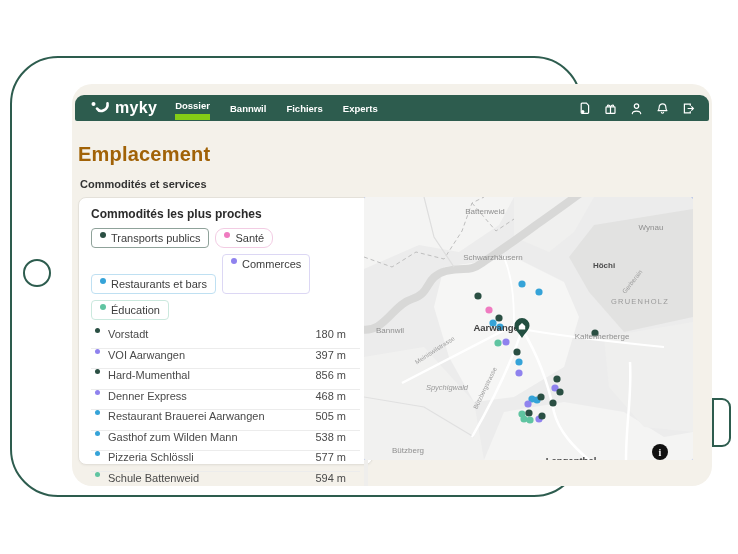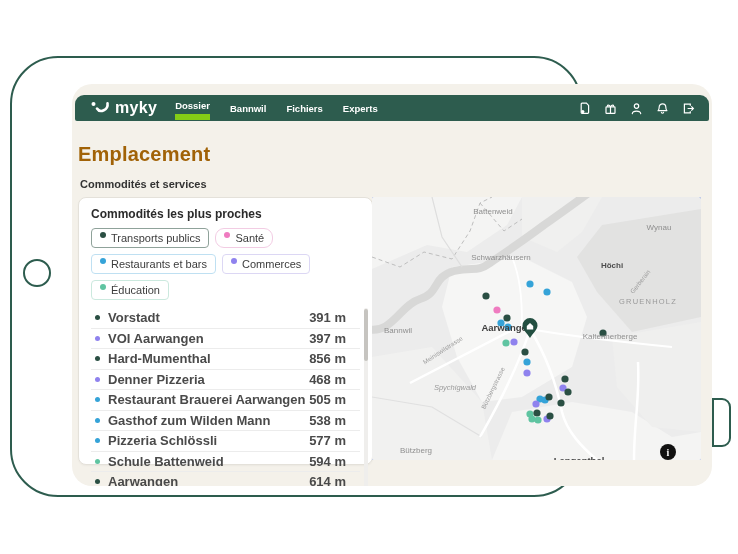--- a/index.html
+++ b/index.html
@@ -42,31 +42,31 @@
           border:1px solid #e4e1da; border-radius:8px; padding:9px 12px 6px 12px;
           box-shadow:0 1px 2px rgba(0,0,0,.04); }
   .card-title { font-size:12px; font-weight:700; color:#2b2b2b; }
   .chips { display:flex; flex-wrap:wrap; gap:6px; margin-top:7px; }
   .chip { display:inline-flex; gap:5px; background:#fff; border:1px solid #ddd;
           border-radius:4px; padding:3px 8px; font-size:11px; color:#3c3c3c; cursor:pointer; }
   .chip .dot { width:6px; height:6px; border-radius:50%; flex:none; }
 
   .list-wrap { position:relative; margin-top:8px; height:188px; }
   .list { list-style:none; }
-  .list li { display:flex; align-items:center; height:20.5px; border-bottom:1px solid #ececec;
-             font-size:13px; color:#4a4a4a; cursor:pointer;font-weight:bold; }
+  .list li { display:flex; height:20.5px; border-bottom:1px solid #ececec;
+             font-size:11px; color:#4a4a4a; cursor:pointer; }
   .list li .dot { width:5px; height:5px; border-radius:50%; margin:0 8px 0 4px; flex:none; }
   .list li .dist { margin-left:auto; padding-right:14px; }
   .scrollbar { position:absolute; right:-8px; top:0; bottom:2px; width:4px; background:#efeeec;
                border-radius:2px; cursor:pointer; }
   .scrollbar .thumb { position:absolute; top:1px; left:0; width:4px; height:52px;
                       background:#c6c4c0; border-radius:2px; }
 
   
-  .map { position:absolute; left:300px; top:0; width:329px; height:263px; border-radius:2px;
+  .map { position:absolute; left:292px; top:0; width:329px; height:263px; border-radius:2px;
          overflow:hidden; background:#1d4ed8; cursor:grab; }
   .map svg { display:block; }
   .map-info { position:absolute; left:288px; top:247px; width:16px; height:16px; border-radius:50%;
               background:#111; color:#fff; font-size:10px; font-weight:700; font-family:"Liberation Serif",serif;
               display:flex; align-items:center; justify-content:center; cursor:pointer; }
   text.ml-normal { font-size:8px; fill:#8f8f8f; text-anchor:middle; }
   text.ml-bold   { font-size:8px; font-weight:700; fill:#4d4d4d; text-anchor:middle; }
   text.ml-bold-lg{ font-size:9.5px; font-weight:700; fill:#3f3f3f; text-anchor:middle; }
   text.ml-area   { font-size:7.5px; fill:#9a9a9a; letter-spacing:1.2px; text-anchor:middle; }
   text.ml-road   { font-size:6.3px; fill:#9e9e9e; text-anchor:middle; }
@@ -140,53 +140,53 @@
           <div class="card-title">Commodités les plus proches</div>
           <div class="chips" id="chips">
               <div class="chip" style="border-color: rgb(143, 162, 154);">
                 <span class="dot" style="background: rgb(42, 79, 67);"></span>
                 <span>Transports publics</span>
               </div>
               <div class="chip" style="border-color: rgb(242, 204, 227); border-radius: 9px;">
                 <span class="dot" style="background: rgb(239, 123, 192);"></span>
                 <span>Santé</span>
               </div>
-              <div class="chip" style="border-color: rgb(191, 224, 242);">
+              <div class="chip" style="border-color: rgb(191, 224, 242); margin-top: 20px;">
                 <span class="dot" style="background: rgb(53, 163, 216);"></span>
                 <span>Restaurants et bars</span>
               </div>
               <div class="chip" style="border-color: rgb(220, 215, 244);">
                 <span class="dot" style="background: rgb(143, 130, 238);"></span>
                 <span>Commerces</span>
               </div>
               <div class="chip" style="border-color: rgb(203, 233, 222);">
                 <span class="dot" style="background: rgb(95, 196, 161);"></span>
                 <span>Éducation</span>
               </div>
             </div>
           <div class="list-wrap">
             <ul class="list" id="list">
                 <li>
                   <span class="dot" style="background: rgb(42, 79, 67);"></span>
                   <span>Vorstadt</span>
-                  <span class="dist">391 m</span>
+                  <span class="dist">180 m</span>
                 </li>
                 <li>
                   <span class="dot" style="background: rgb(143, 130, 238);"></span>
                   <span>VOI Aarwangen</span>
                   <span class="dist">397 m</span>
                 </li>
                 <li>
                   <span class="dot" style="background: rgb(42, 79, 67);"></span>
                   <span>Hard-Mumenthal</span>
                   <span class="dist">856 m</span>
                 </li>
                 <li>
                   <span class="dot" style="background: rgb(143, 130, 238);"></span>
-                  <span>Denner Pizzeria</span>
+                  <span>Denner Express</span>
                   <span class="dist">468 m</span>
                 </li>
                 <li>
                   <span class="dot" style="background: rgb(53, 163, 216);"></span>
                   <span>Restaurant Brauerei Aarwangen</span>
                   <span class="dist">505 m</span>
                 </li>
                 <li>
                   <span class="dot" style="background: rgb(53, 163, 216);"></span>
                   <span>Gasthof zum Wilden Mann</span>

